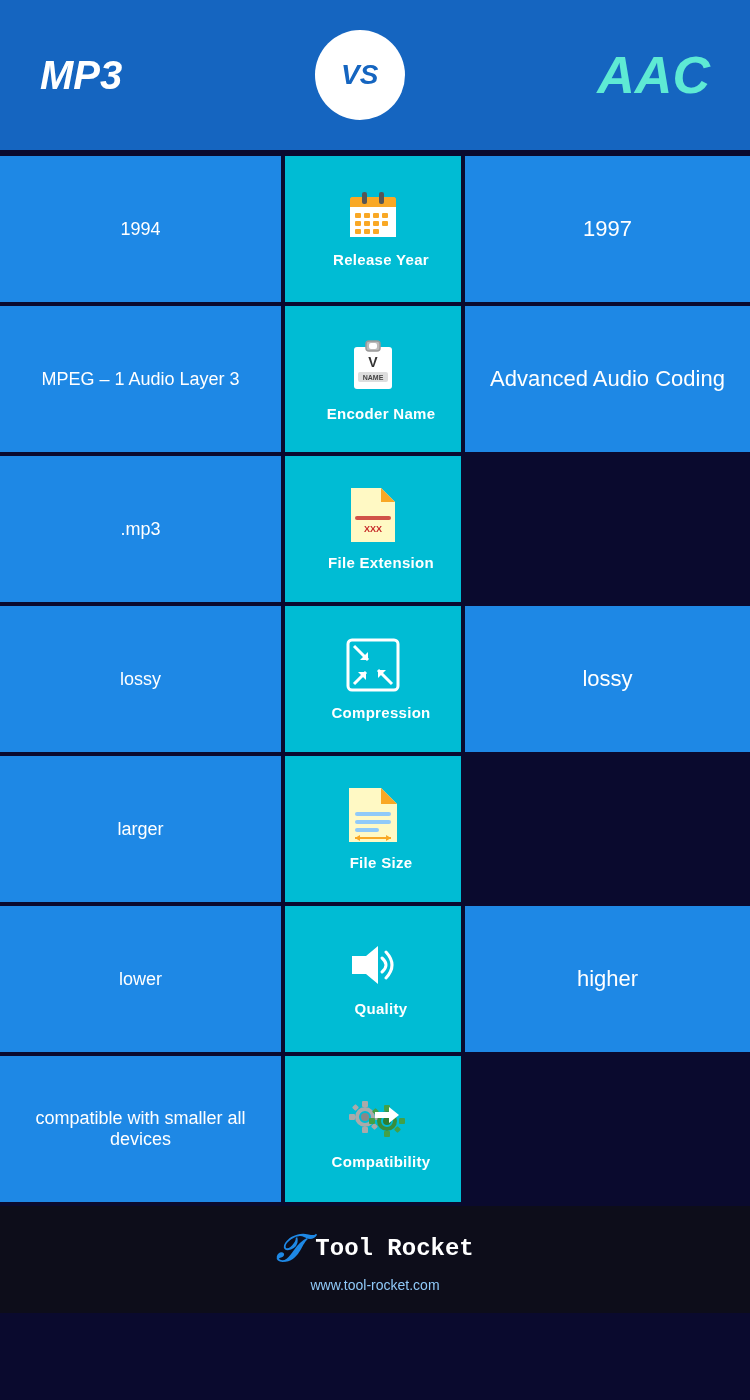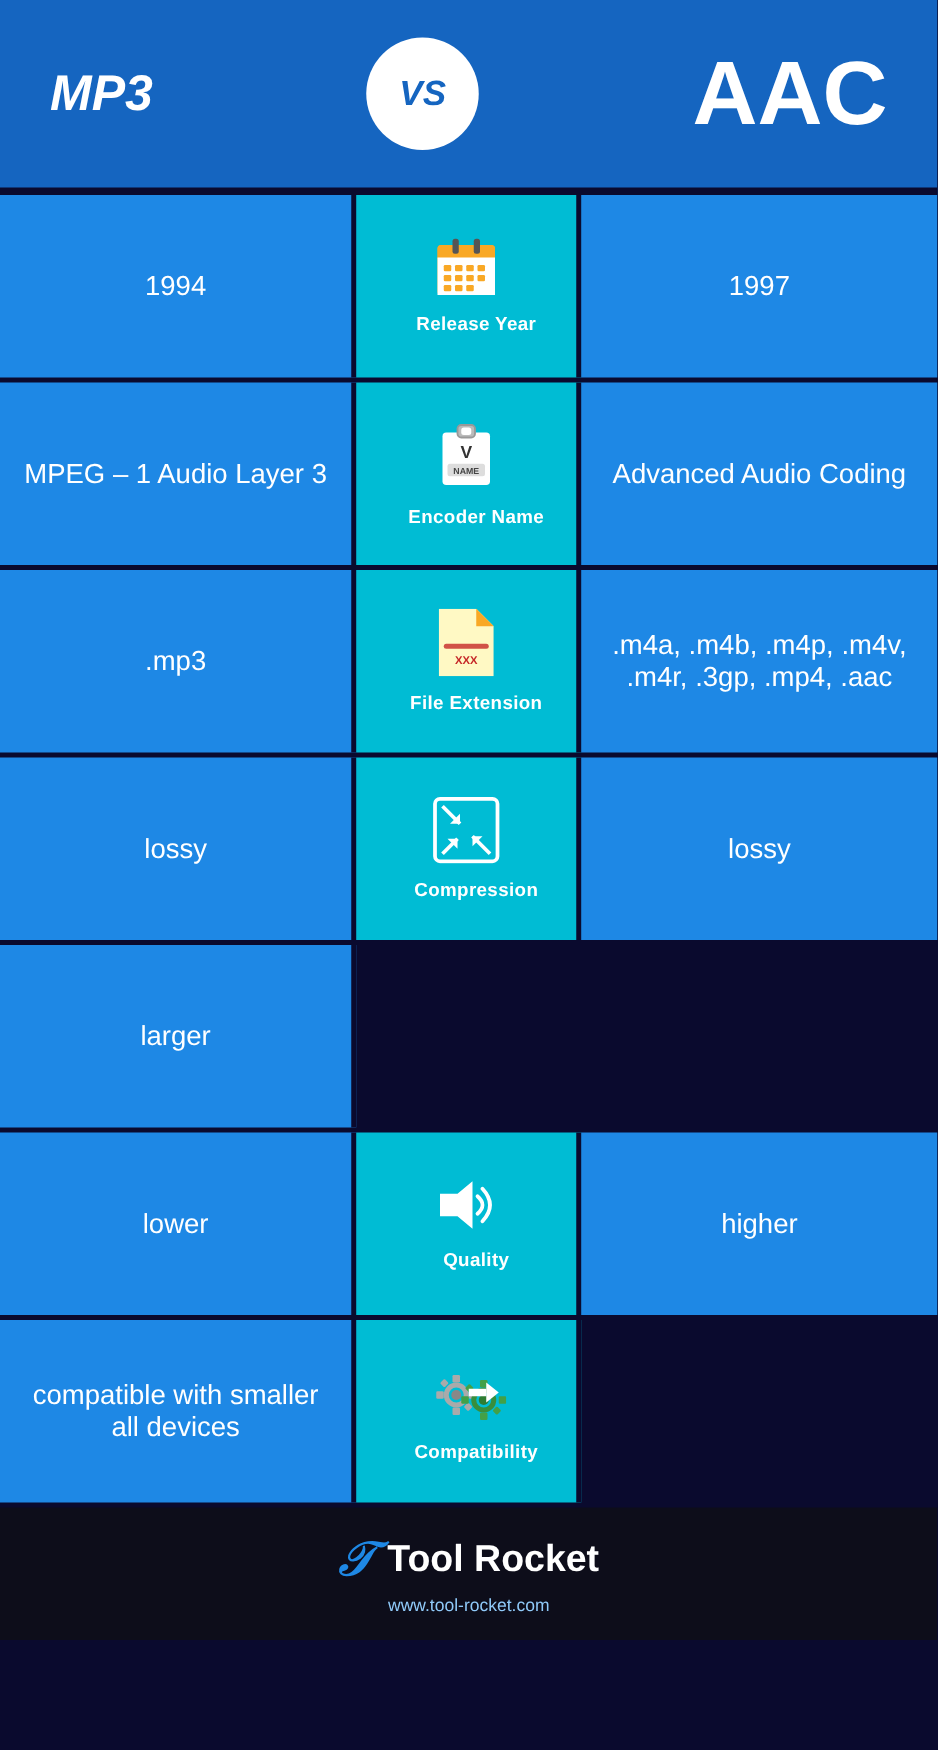--- a/index.html
+++ b/index.html
@@ -31,38 +31,39 @@
       height: 90px;
       display: flex;
       align-items: center;
       justify-content: center;
       font-size: 28px;
       font-weight: 900;
       color: #1565c0;
       font-style: italic;
     }
     .header-aac {
-      color: #ffffff;
-      font-size: 72px;
+      color: #5eead4;
+      font-size: 52px;
       font-weight: 900;
+      font-style: italic;
     }
     .row {
       display: flex;
       width: 100%;
       height: 150px;
       border-bottom: 4px solid #0a0a2e;
     }
     .cell-left {
       width: 38%;
       background: #1e88e5;
       display: flex;
       align-items: center;
       justify-content: center;
       color: white;
-      font-size: 22px;
+      font-size: 18px;
       text-align: center;
       padding: 15px;
       border-right: 4px solid #0a0a2e;
     }
     .cell-middle {
       width: 24%;
       background: #00bcd4;
       display: flex;
       flex-direction: column;
       align-items: center;
@@ -114,22 +115,23 @@
       gap: 10px;
     }
     .footer-logo {
       color: #1e88e5;
       font-size: 36px;
       font-weight: 900;
       font-style: italic;
     }
     .footer-name {
       color: white;
-      font-size: 30px;
+      font-size: 24px;
       font-weight: 700;
+      font-family: Liberation Mono, monospace;
     }
     .footer-url {
       color: #90caf9;
       font-size: 14px;
     }
 
     .header-row {
       border-bottom: 6px solid #0a0a2e;
     }
   </style>
@@ -211,23 +213,20 @@
     <div class="icon-area">
       <svg width="44" height="54" viewBox="0 0 44 54">
         <polygon points="0,0 30,0 44,14 44,54 0,54" fill="#fff9c4" rx="3"></polygon>
         <polygon points="30,0 44,14 30,14" fill="#f9a825"></polygon>
         <rect x="4" y="28" width="36" height="4" rx="2" fill="#c62828" opacity="0.8"></rect>
         <text x="22" y="44" text-anchor="middle" font-size="9" font-weight="900" fill="#c62828">XXX</text>
       </svg>
     </div>
     <span class="cell-label">File Extension</span>
   </div>
-  <div class="cell-right">
-    <span>.m4a, .m4b, .m4p, .m4v, .m4r, .3gp, .mp4, .aac</span>
-  </div>
 </div>
 
 <div class="row">
   <div class="cell-left">
     <span>lossy</span>
   </div>
   <div class="cell-middle">
     <div class="icon-area">
       <svg width="54" height="54" viewBox="0 0 54 54">
 
@@ -246,20 +245,37 @@
     <span class="cell-label">Compression</span>
   </div>
   <div class="cell-right">
     <span>lossy</span>
   </div>
 </div>
 
 <div class="row">
   <div class="cell-left">
     <span>larger</span>
+  </div>
+  <div class="cell-middle">
+    <div class="icon-area">
+      <svg width="48" height="54" viewBox="0 0 48 54">
+        <polygon points="0,0 32,0 48,16 48,54 0,54" fill="#fff9c4"></polygon>
+        <polygon points="32,0 48,16 32,16" fill="#f9a825"></polygon>
+
+        <rect x="6" y="24" width="36" height="4" rx="2" fill="#90caf9"></rect>
+        <rect x="6" y="32" width="36" height="4" rx="2" fill="#90caf9"></rect>
+        <rect x="6" y="40" width="24" height="4" rx="2" fill="#90caf9"></rect>
+
+        <line x1="6" y1="50" x2="42" y2="50" stroke="#f9a825" stroke-width="2"></line>
+        <polygon points="6,50 11,47 11,53" fill="#f9a825"></polygon>
+        <polygon points="42,50 37,47 37,53" fill="#f9a825"></polygon>
+      </svg>
+    </div>
+    <span class="cell-label">File Size</span>
   </div>
 </div>
 
 <div class="row">
   <div class="cell-left">
     <span>lower</span>
   </div>
   <div class="cell-middle">
     <div class="icon-area">
       <svg width="54" height="46" viewBox="0 0 54 46">

